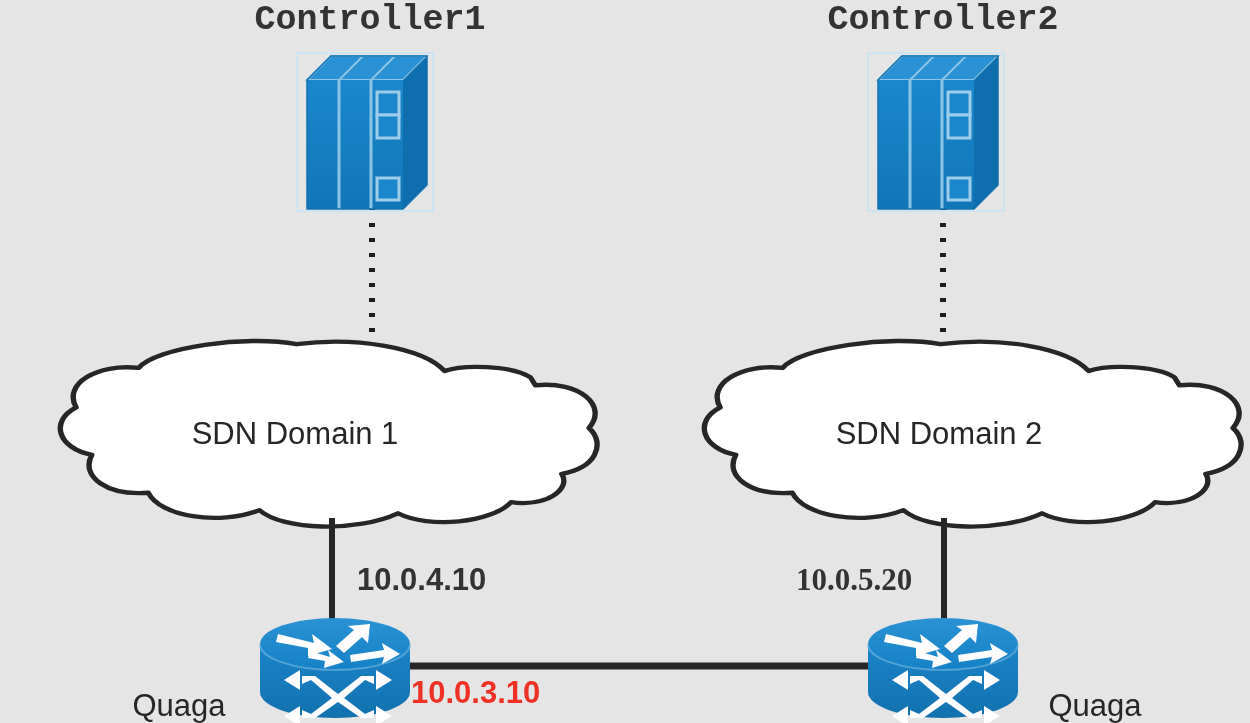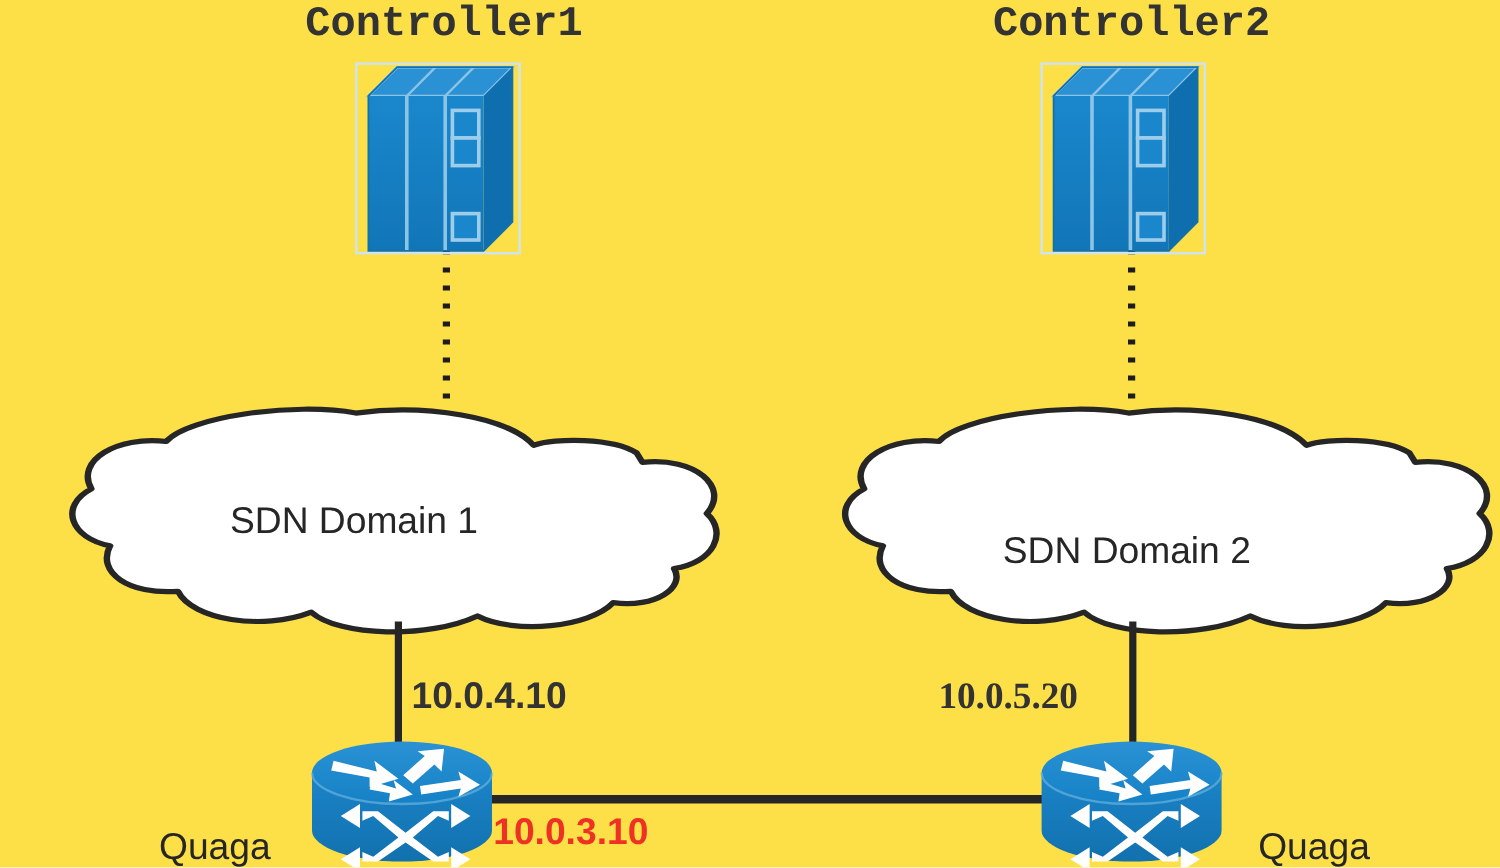--- a/index.html
+++ b/index.html
@@ -8,21 +8,21 @@
     padding: 0;
     background: #ffffff;
   }
   body {
     font-family: "Liberation Sans", sans-serif;
   }
   #canvas {
     position: relative;
     width: 1250px;
     height: 723px;
-    background: #fde047;
+    background: #e5e5e5;
     overflow: hidden;
   }
   .svg-layer {
     position: absolute;
     left: 0;
     top: 0;
     width: 1250px;
     height: 723px;
   }
   .node-label {
@@ -44,20 +44,21 @@
     font-weight: 400;
     color: #262626;
     text-align: center;
   }
   .ip-label {
     font-family: "Liberation Sans", sans-serif;
     font-size: 31px;
     font-weight: 700;
     color: #333333;
     white-space: pre;
+    margin-left: 14px;
   }
   .ip-label-red {
     font-family: "Liberation Sans", sans-serif;
     font-size: 31px;
     font-weight: 700;
     color: #ee3124;
     white-space: pre;
   }
   .router-label {
     font-family: "Liberation Sans", sans-serif;
@@ -214,21 +215,21 @@
       </g>
     </g>
   </svg>
 
   <div class="node-label controller-label" style="left:245px; top:0px; width:250px;">Controller1</div>
 
   <div class="node-label controller-label" style="left:818px; top:0px; width:250px;font-family:Liberation Mono, monospace;">Controller2</div>
 
   <div class="node-label cloud-label" style="left:110px; top:416px; width:370px;">SDN Domain 1</div>
 
-  <div class="node-label cloud-label" style="left:754px; top:416px; width:370px;margin-top:25px;">SDN Domain 2</div>
+  <div class="node-label cloud-label" style="left:754px; top:416px; width:370px;">SDN Domain 2</div>
 
   <div class="node-label ip-label" style="left:343px; top:562px;">10.0.4.10</div>
 
   <div class="node-label ip-label" style="left:782px; top:562px;font-family:Liberation Serif, serif;">10.0.5.20</div>
 
   <div class="node-label ip-label-red" style="left:411px; top:675px;text-align:center;">10.0.3.10</div>
 
 
   <div class="node-label router-label" style="left:104px; top:620px; width:150px;">
     <div>Quaga</div>

